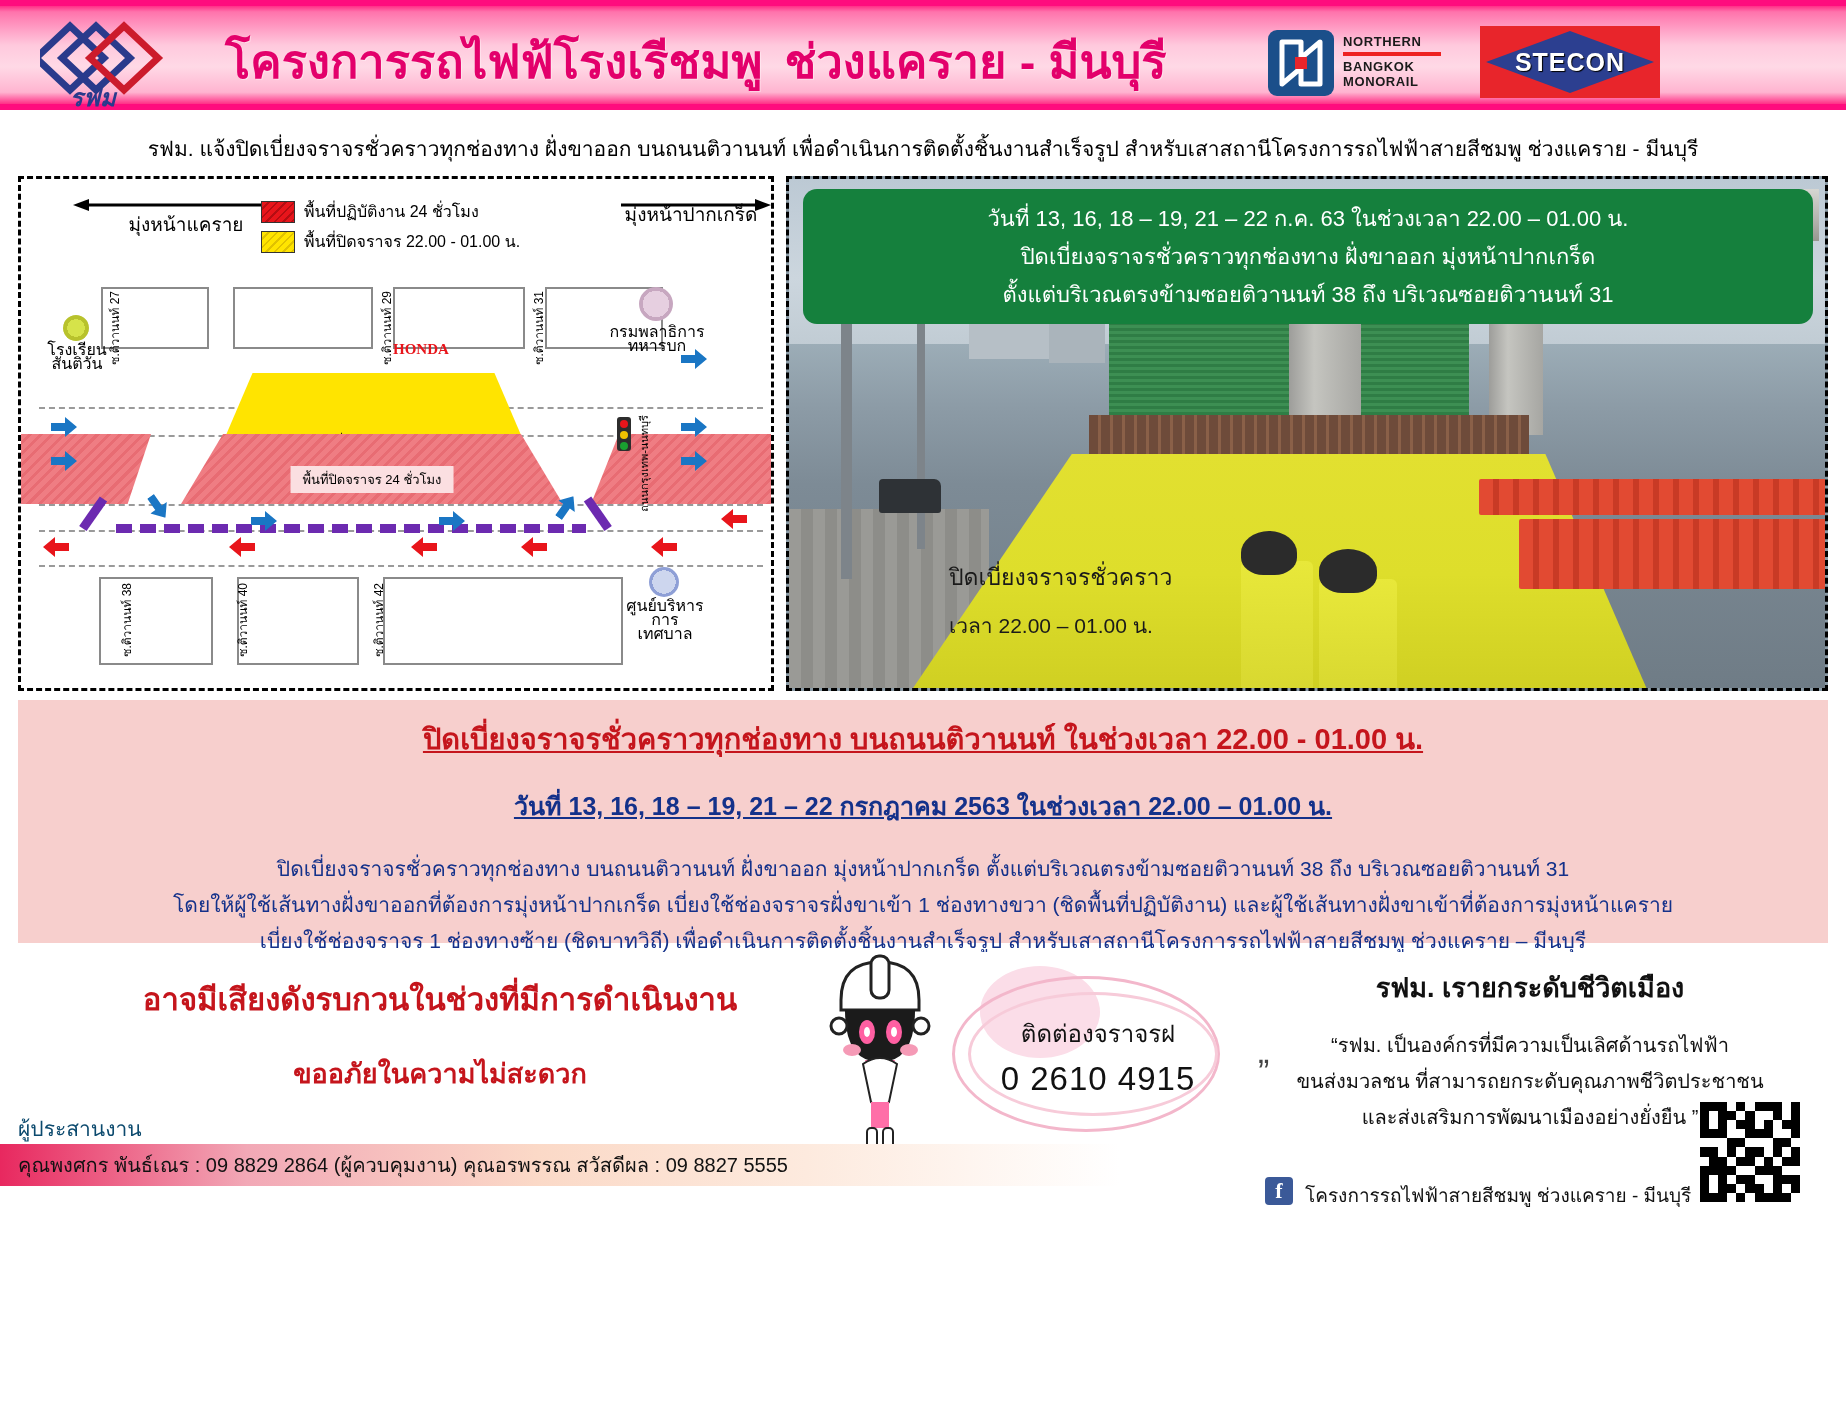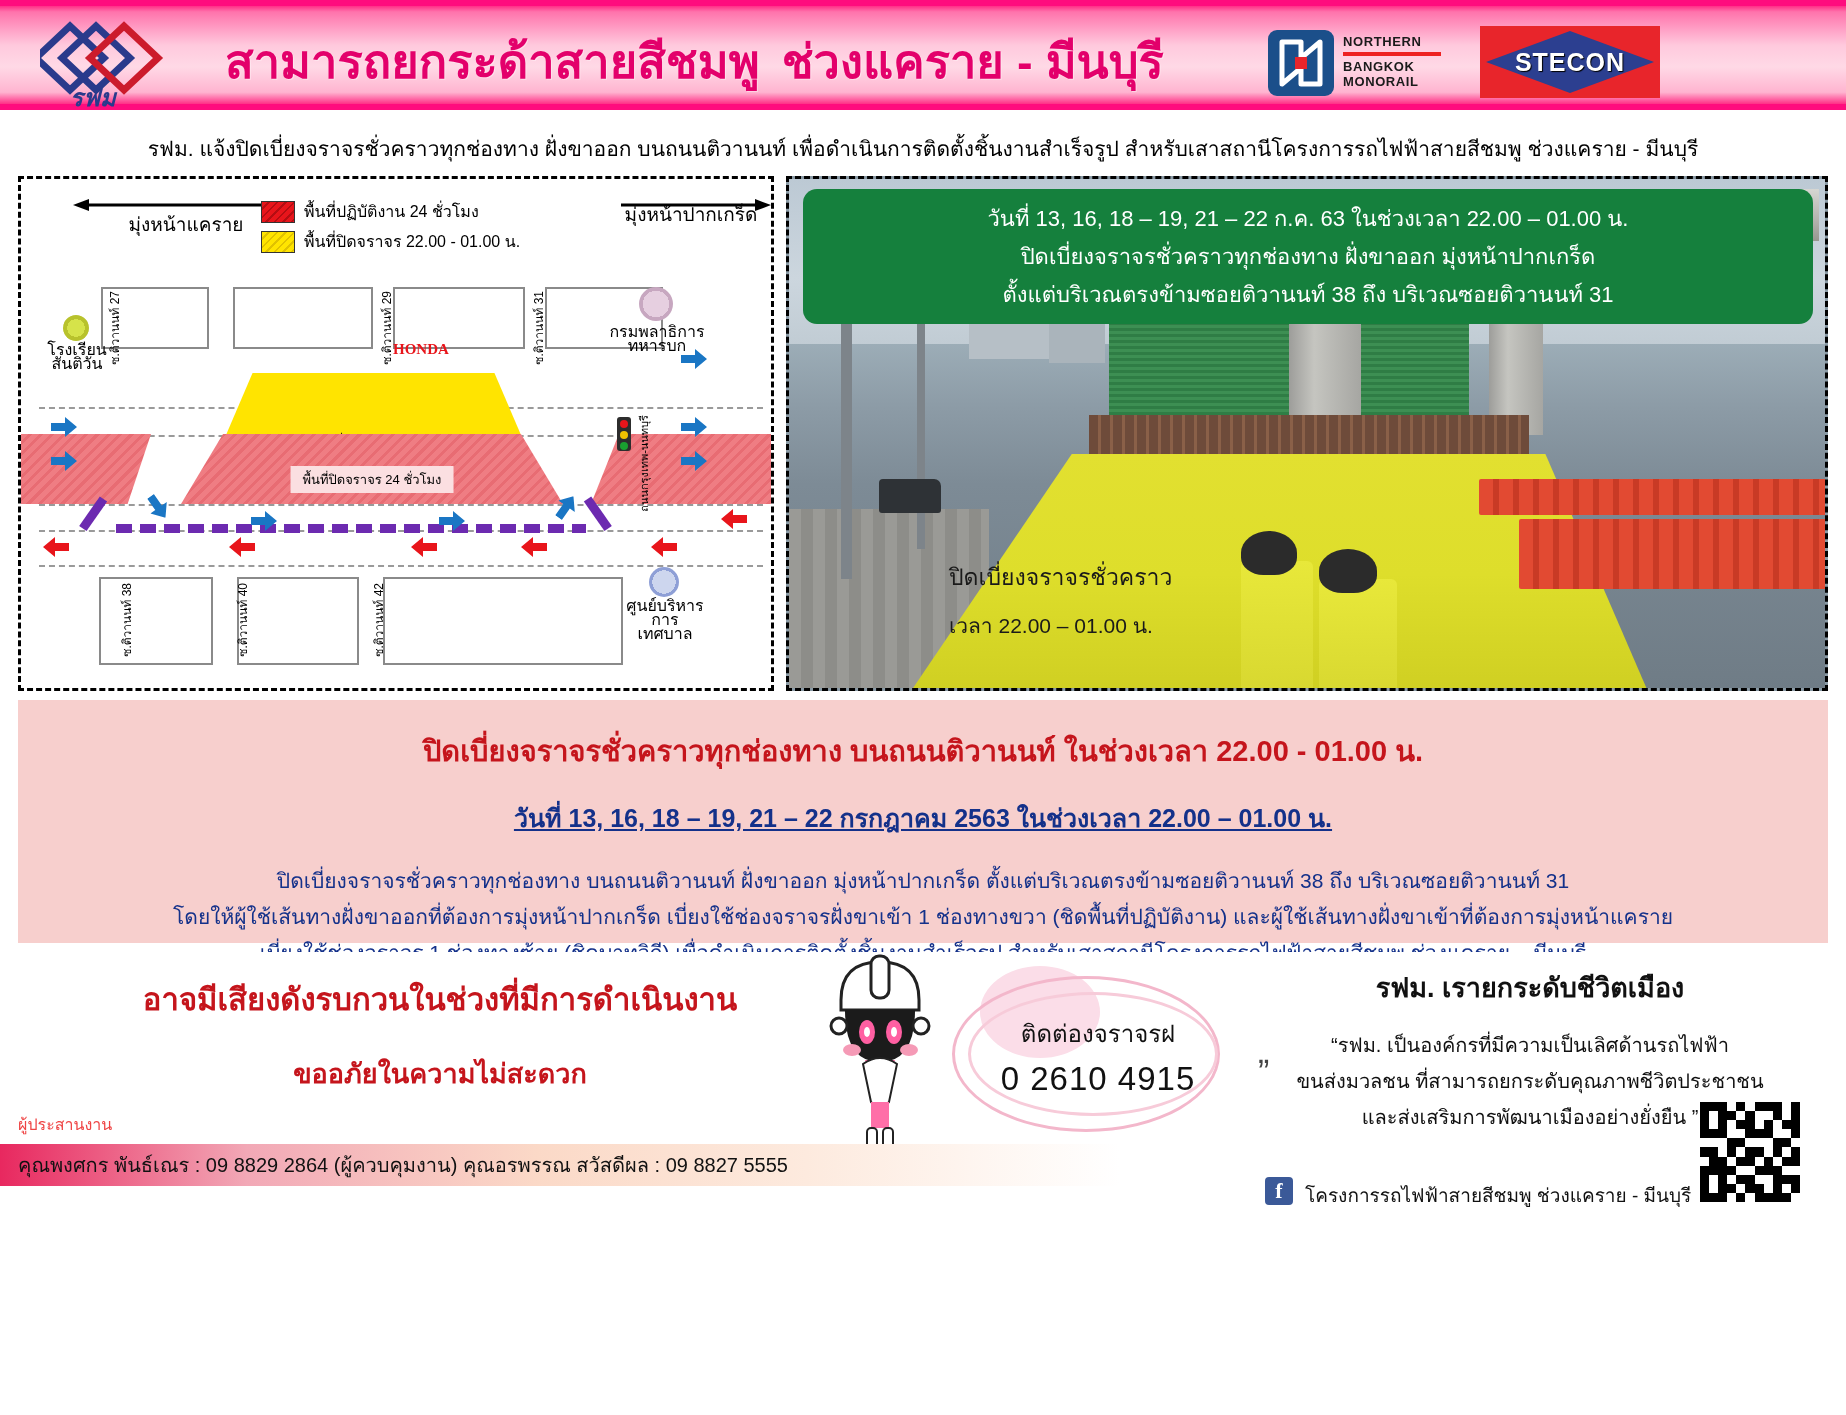--- a/index.html
+++ b/index.html
@@ -162,22 +162,22 @@
   .photo-cap { position:absolute; left: 160px; top: 380px; color:#1a1a1a; }
   .photo-cap .l1 { font-size: 23px; margin-bottom: 14px; }
   .photo-cap .l2 { font-size: 21px; }
 
   
   .notice {
     position:absolute; left: 18px; top: 700px; width: 1810px; height: 243px;
     background:#f7cfcd; padding: 16px 20px 10px;
     display:flex; flex-direction:column; align-items:center;
   }
-  .notice .h1 { font-size: 29px; font-weight:bold; color:#c5151c; margin-top: 12px;
-    white-space:nowrap; }
+  .notice .h1 { font-size: 29px; font-weight:bold; color:#c5151c; 
+    white-space:nowrap;text-decoration:underline; }
   .notice .h2 { font-size: 25px; font-weight:bold; color:#14318a; margin-top: 24px;
     text-decoration: underline; white-space:nowrap; }
   .notice .p { font-size: 21px; color:#14318a; margin-top: 18px; line-height: 34px;
     text-align:center; white-space:nowrap; }
   .notice .p.first { margin-top: 26px; }
 
   
   .footer { position:absolute; left:0; top: 952px; width: 1846px; height: 463px; background:#fff; }
 
   .apology { position:absolute; left: 60px; top: 22px; width: 760px; text-align:center; }
@@ -195,21 +195,21 @@
   .contact-lbl { position:absolute; left: 28px; top: 32px; width: 220px; text-align:center;
     font-size: 24px; color:#111; }
   .contact-num { position:absolute; left: 18px; top: 78px; width: 240px; text-align:center;
     font-size: 33px; color:#111; letter-spacing: 1px; }
 
   .vision { position:absolute; left: 1230px; top: 14px; width: 600px; text-align:center; }
   .vision .v-title { font-size: 27px; font-weight:bold; color:#111; }
   .vision .v-quote { font-size: 20px; color:#111; line-height: 36px; margin-top: 18px; }
   .vision .qmark { position:absolute; left: 28px; top: 66px; font-size: 34px; color:#444; }
 
-  .coordinator { position:absolute; left: 18px; top: 160px; font-size: 16px; color:#ef4444; }
+  .coordinator { position:absolute; left: 18px; top: 160px; font-size: 21px; color:#0c4a6e; }
   .contact-bar {
     position:absolute; left: 0; top: 192px; width: 1120px; height: 42px;
     background: linear-gradient(90deg,#e8285f 0%, #f2a8b6 22%, #fbd9c7 48%, #fdeade 72%, #ffffff 100%);
     display:flex; align-items:center; padding-left: 18px;
     font-size: 20px; color:#111; white-space:nowrap;
   }
 
   .fb { position:absolute; left: 1265px; top: 225px; width: 28px; height: 28px;
     background:#3b5998; border-radius: 4px; color:#fff; font-weight:bold;
     font-size: 22px; font-family:"Liberation Serif",serif; text-align:center; line-height: 27px; }
@@ -233,21 +233,21 @@
         <g fill="none" stroke-width="7">
           <path d="M30 8 L64 40 L30 72 L-4 40 Z" stroke="#2a3a8c"></path>
           <path d="M56 8 L90 40 L56 72 L22 40 Z" stroke="#2a3a8c"></path>
           <path d="M84 8 L118 40 L84 72 L50 40 Z" stroke="#cc1b2c"></path>
         </g>
         <text x="30" y="88" font-family="Liberation Sans, sans-serif" font-size="24" font-weight="bold" font-style="italic" fill="#2a3a8c">รฟม</text>
       </svg>
     </div>
 
     <div class="header-title">
-      <span>สามารถยกระด้าสายสีชมพู</span>
+      <span>โครงการรถไฟฟ้โรงเรีชมพู</span>
       <span style="width:22px"></span>
       <span>ช่วงแคราย - มีนบุรี</span>
     </div>
 
     <div class="nbm-logo">
       <svg class="glyph" viewBox="0 0 66 66">
         <path d="M14 12 L14 54 L33 38 L33 54 L52 54 L52 12 L33 28 L33 12 Z" fill="none" stroke="#ffffff" stroke-width="5" stroke-linejoin="round"></path>
         <rect x="27" y="27" width="12" height="12" fill="#e8252b"></rect>
       </svg>
     </div>

